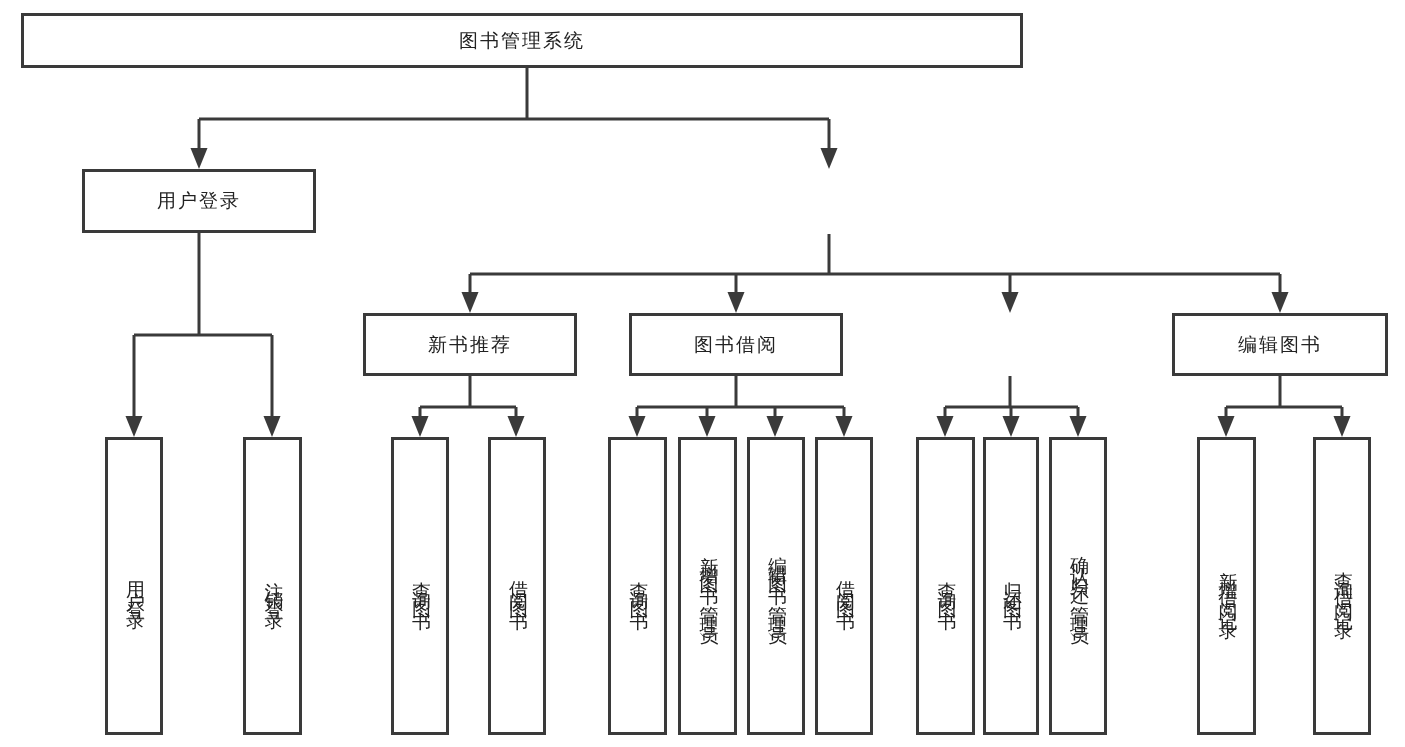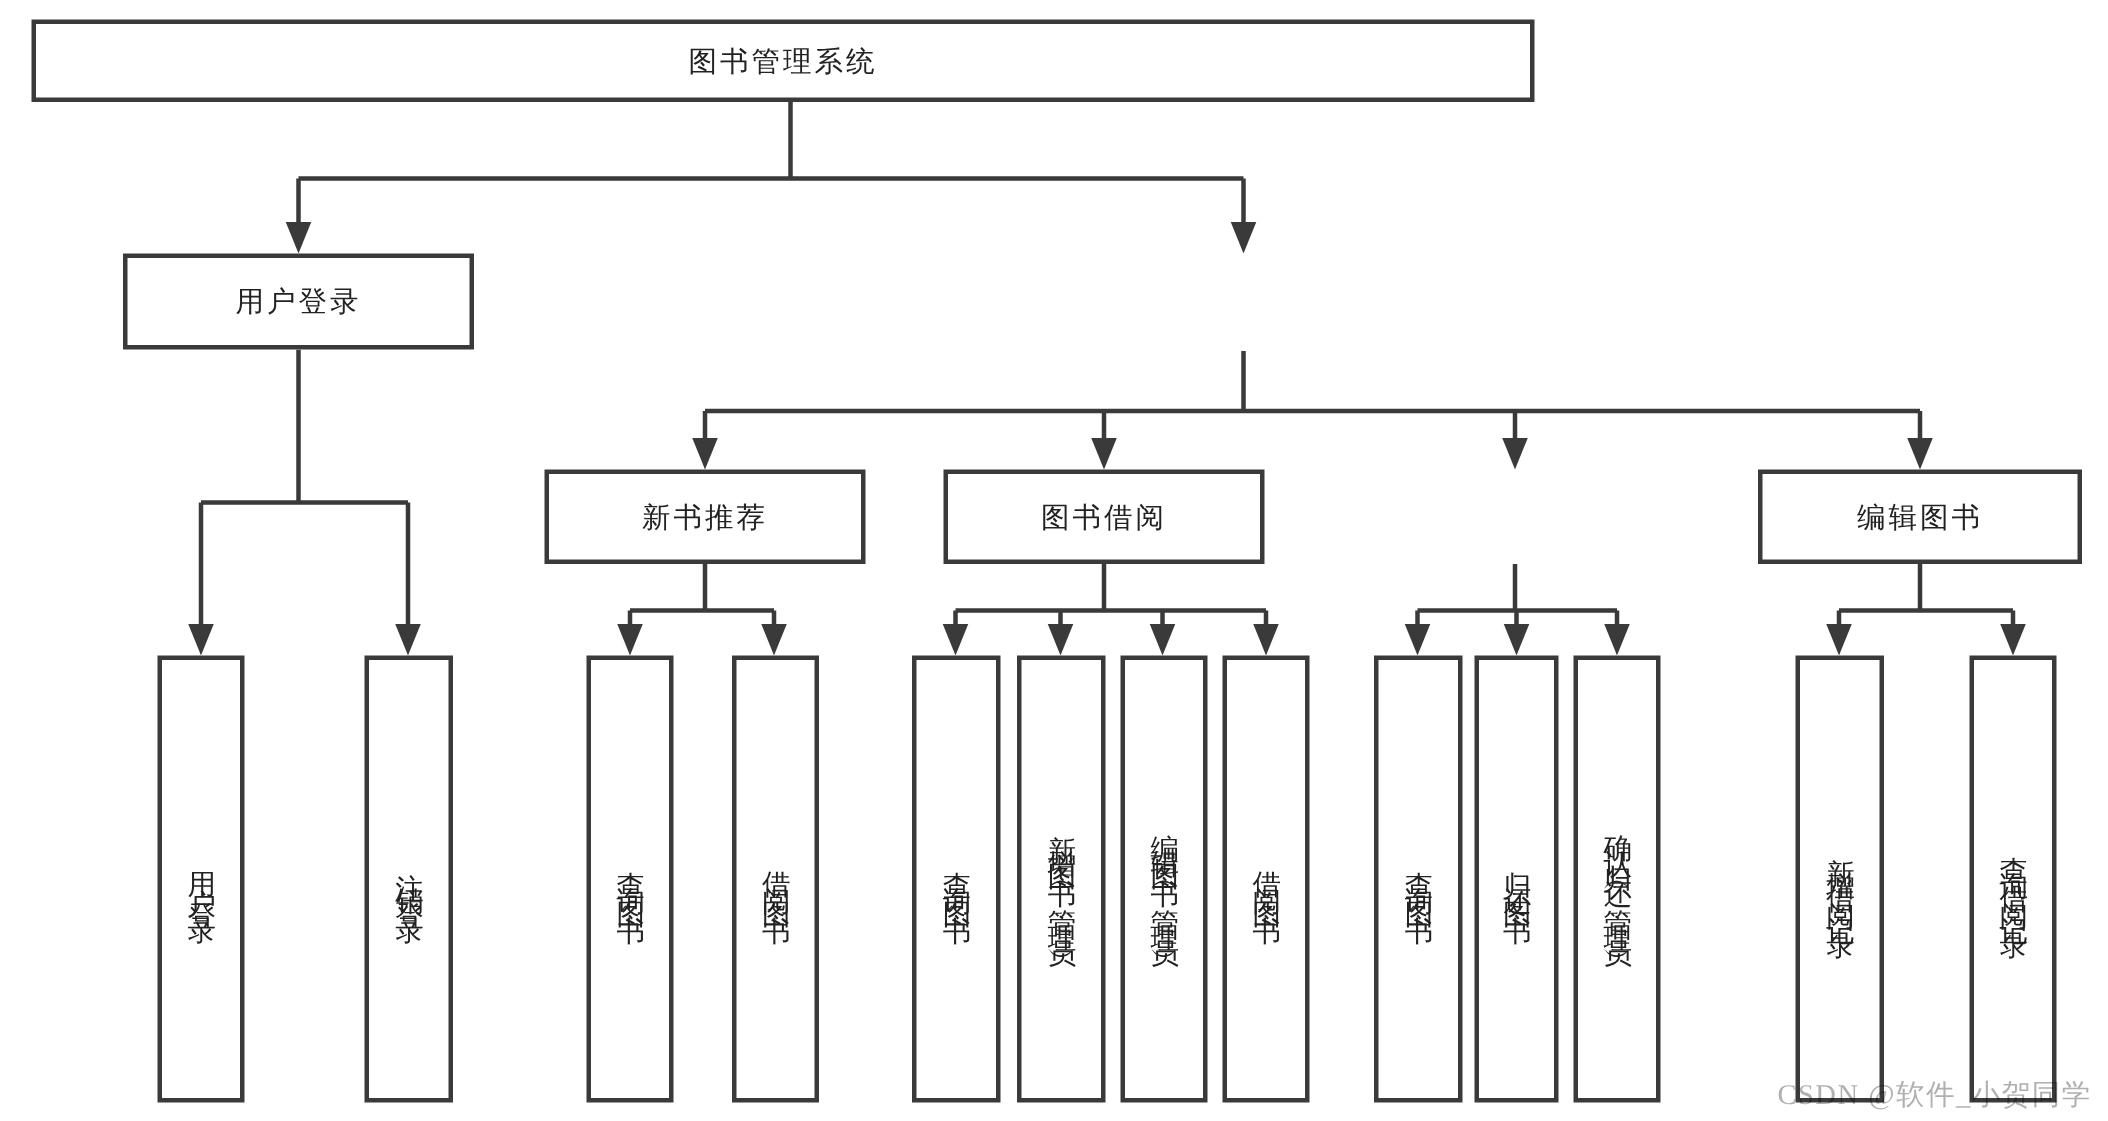--- a/index.html
+++ b/index.html
@@ -1,18 +1,18 @@
 <!DOCTYPE html>
 <html style="--line: #3a3a3a; --text: #222222; --watermark: #b0b0b0; --background: #ffffff;"><head>
 <meta charset="utf-8">
 <style>
   html,body{margin:0;padding:0;background:#fff;}
   .canvas{
     position:relative;width:1405px;height:747px;background:var(--background,#fff);
-    font-family:Liberation Serif, serif;overflow:hidden;text-align:center;
+    font-family:Liberation Mono, monospace;overflow:hidden;text-align:center;
   }
   .connectors{position:absolute;left:0;top:0;width:1405px;height:747px;}
   .connectors path{stroke:var(--line,#3a3a3a);stroke-width:3;fill:none;}
   .connectors polygon{fill:var(--line,#3a3a3a);stroke:none;}
   .node{
     position:absolute;box-sizing:border-box;background:#fff;
     border:3px solid var(--line,#3a3a3a);
     display:flex;align-items:center;justify-content:center;
     color:var(--text,#222);
   }
@@ -94,14 +94,13 @@
   <div class="node v" style="left:747px;top:437px;width:58px;height:298px">编辑图书（管理员）</div>
   <div class="node v" style="left:815px;top:437px;width:58px;height:298px">借阅图书</div>
 
   <div class="node v" style="left:916px;top:437px;width:59px;height:298px">查询图书</div>
   <div class="node v" style="left:983px;top:437px;width:56px;height:298px">归还图书</div>
   <div class="node v" style="left:1049px;top:437px;width:58px;height:298px">确认归还（管理员）</div>
 
   <div class="node v" style="left:1197px;top:437px;width:59px;height:298px">新增借阅记录</div>
   <div class="node v" style="left:1313px;top:437px;width:58px;height:298px">查询借阅记录</div>
 
-  <div class="watermark">CSDN @软件_小贺同学</div>
 </div>
 
 </body></html>

